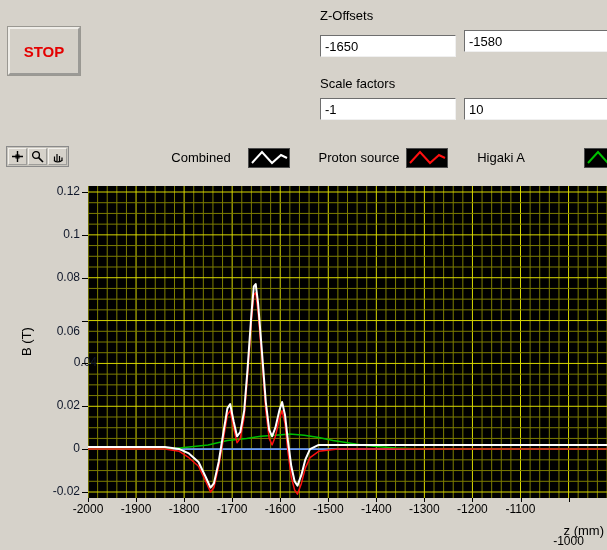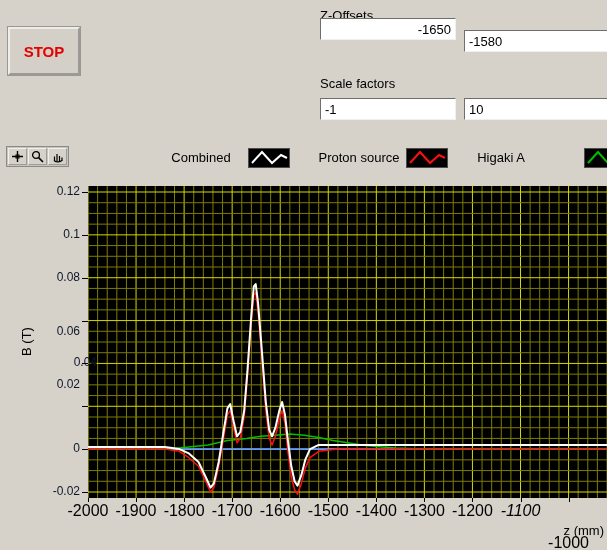--- a/index.html
+++ b/index.html
@@ -38,38 +38,38 @@
   }
   .legend-icon{
     position:absolute;top:148px;width:42px;height:20px;
     background:#000;border:1px solid #4c4c4c;box-sizing:border-box;
   }
   #plot{
     position:absolute;left:88px;top:186px;width:519px;height:312px;
     background:#000;
   }
   #graph-layer{position:absolute;left:0;top:0;width:607px;height:550px;pointer-events:none;}
-  .xtick{position:absolute;font-size:16px;color:#000;text-align:center;}
+  .xtick{position:absolute;font-size:12px;color:#000;text-align:center;}
   .ytick{position:absolute;font-size:12px;color:#0f172a;text-align:right;}
   .tickmark{position:absolute;background:#000;}
   .axis-title-x{position:absolute;left:542px;top:523px;width:62px;font-size:13px;color:#000;text-align:right;}
   .axis-title-y{
     position:absolute;left:-4px;top:334px;width:60px;font-size:13px;color:#000;
     text-align:center;transform:rotate(-90deg);
   }
 </style>
 </head>
 <body>
 
 <div id="root">
 
   <button class="stop-btn">STOP</button>
 
   <div class="panel-label" style="left:320px;top:8px">Z-Offsets</div>
-  <input class="lv-input" style="left: 320px; top: 18px; width: 136px; text-align: right;" value="-1650">
+  <input class="lv-input" style="left: 320px; top: 35px; width: 136px;" value="-1650">
   <input class="lv-input" style="left: 464px; top: 30px; width: 150px;" value="-1580">
 
   <div class="panel-label" style="left:320px;top:76px">Scale factors</div>
   <input class="lv-input" style="left: 320px; top: 98px; width: 136px;" value="-1">
   <input class="lv-input" style="left: 464px; top: 98px; width: 150px;" value="10">
 
   <div class="tool-palette">
     <button class="tool-btn">
       <svg width="13" height="13" viewBox="0 0 13 13">
         <path d="M6.5 1V12M1 6.5H12" stroke="#000" stroke-width="1.4" fill="none"></path>
@@ -217,29 +217,29 @@
       <div class="xtick" style="left: 255.222px; top: 502px; width: 50px;">-1600</div>
       <div class="tickmark" style="left: 280.222px; top: 498px; width: 1px; height: 4px;"></div>
       <div class="xtick" style="left: 303.278px; top: 502px; width: 50px;">-1500</div>
       <div class="tickmark" style="left: 328.278px; top: 498px; width: 1px; height: 4px;"></div>
       <div class="xtick" style="left: 351.333px; top: 502px; width: 50px;">-1400</div>
       <div class="tickmark" style="left: 376.333px; top: 498px; width: 1px; height: 4px;"></div>
       <div class="xtick" style="left: 399.389px; top: 502px; width: 50px;">-1300</div>
       <div class="tickmark" style="left: 424.389px; top: 498px; width: 1px; height: 4px;"></div>
       <div class="xtick" style="left: 447.444px; top: 502px; width: 50px;">-1200</div>
       <div class="tickmark" style="left: 472.444px; top: 498px; width: 1px; height: 4px;"></div>
-      <div class="xtick" style="left: 495.5px; top: 502px; width: 50px; font-style: italic;">-1100</div>
+      <div class="xtick" style="left: 495.5px; top: 502px; width: 50px;">-1100</div>
       <div class="tickmark" style="left: 520.5px; top: 498px; width: 1px; height: 4px;"></div>
       <div class="xtick" style="left: 543.556px; top: 502px; width: 50px; margin-top: 32px;">-1000</div>
       <div class="tickmark" style="left: 568.556px; top: 498px; width: 1px; height: 4px;"></div>
       <div class="ytick" style="left: 30px; top: 484px; width: 50px;">-0.02</div>
       <div class="tickmark" style="left: 82px; top: 492px; width: 6px; height: 1px;"></div>
       <div class="ytick" style="left: 30px; top: 441.143px; width: 50px;">0</div>
       <div class="tickmark" style="left: 82px; top: 449.143px; width: 6px; height: 1px;"></div>
-      <div class="ytick" style="left: 30px; top: 377px; width: 50px;">0.02</div>
+      <div class="ytick" style="left: 30px; top: 398px; width: 50px;">0.02</div>
       <div class="tickmark" style="left: 82px; top: 406.286px; width: 6px; height: 1px;"></div>
       <div class="ytick" style="left: 47px; top: 355.429px; width: 50px;">0.04</div>
       <div class="tickmark" style="left: 82px; top: 363.429px; width: 6px; height: 1px;"></div>
       <div class="ytick" style="left: 30px; top: 312.571px; width: 50px; margin-top: 11px;">0.06</div>
       <div class="tickmark" style="left: 82px; top: 320.571px; width: 6px; height: 1px;"></div>
       <div class="ytick" style="left: 30px; top: 269.714px; width: 50px;">0.08</div>
       <div class="tickmark" style="left: 82px; top: 277.714px; width: 6px; height: 1px;"></div>
       <div class="ytick" style="left: 30px; top: 226.857px; width: 50px;">0.1</div>
       <div class="tickmark" style="left: 82px; top: 234.857px; width: 6px; height: 1px;"></div>
       <div class="ytick" style="left: 30px; top: 184px; width: 50px;">0.12</div>

